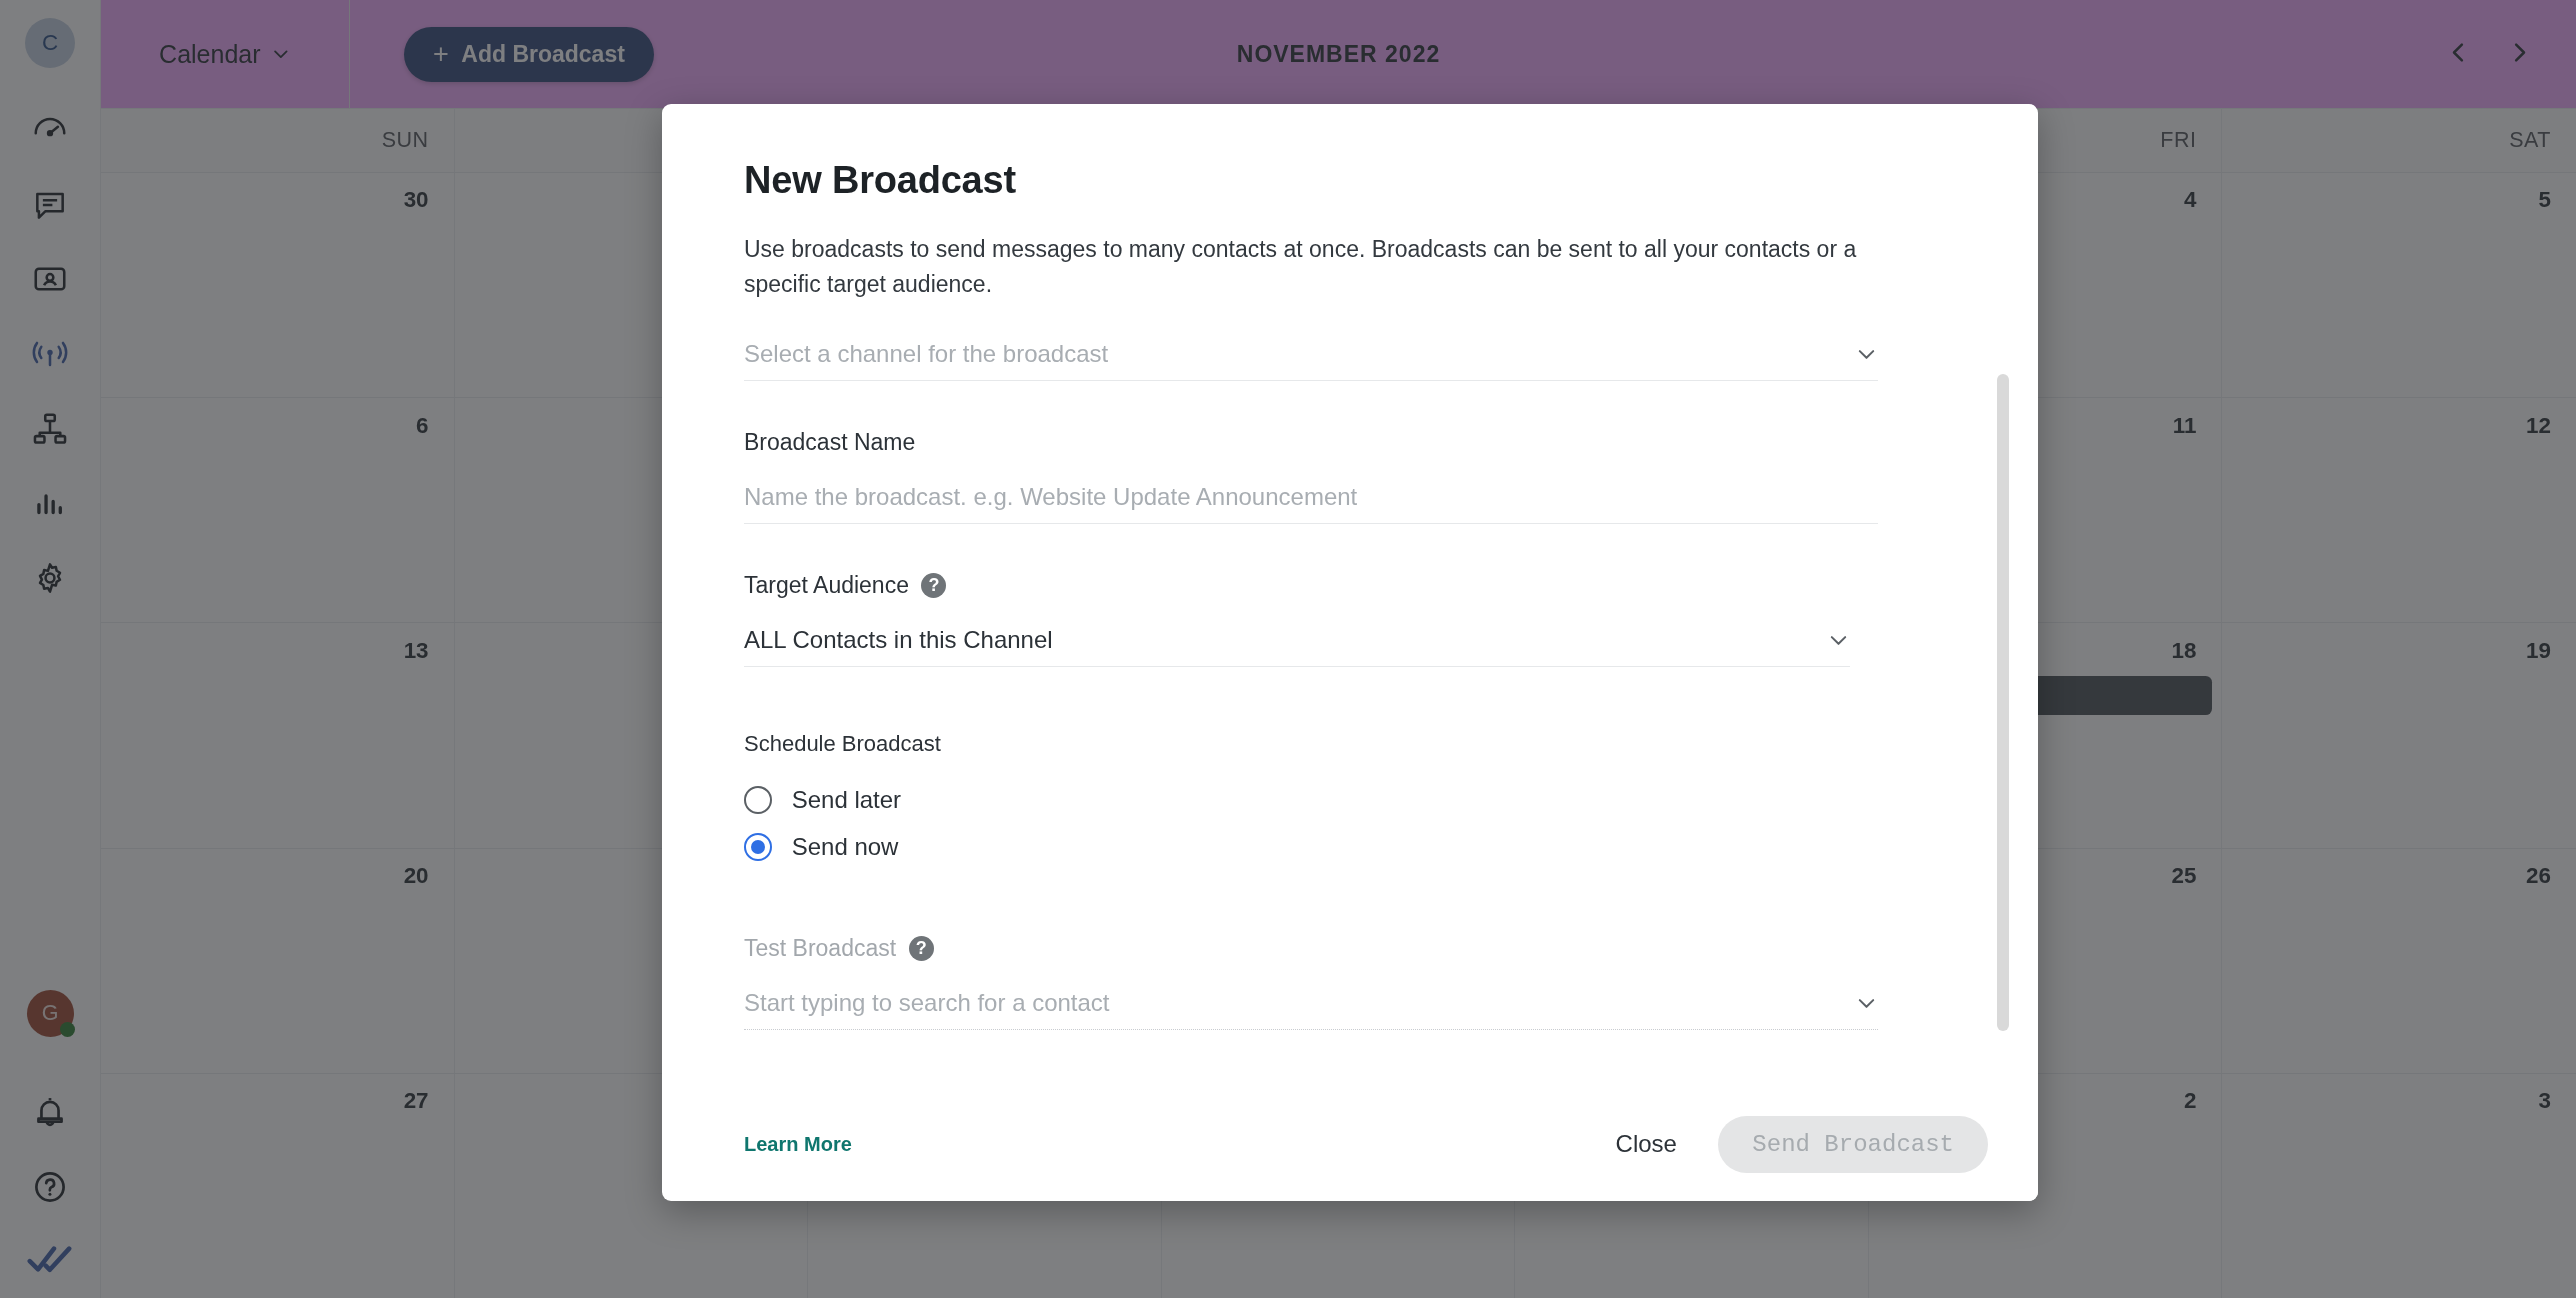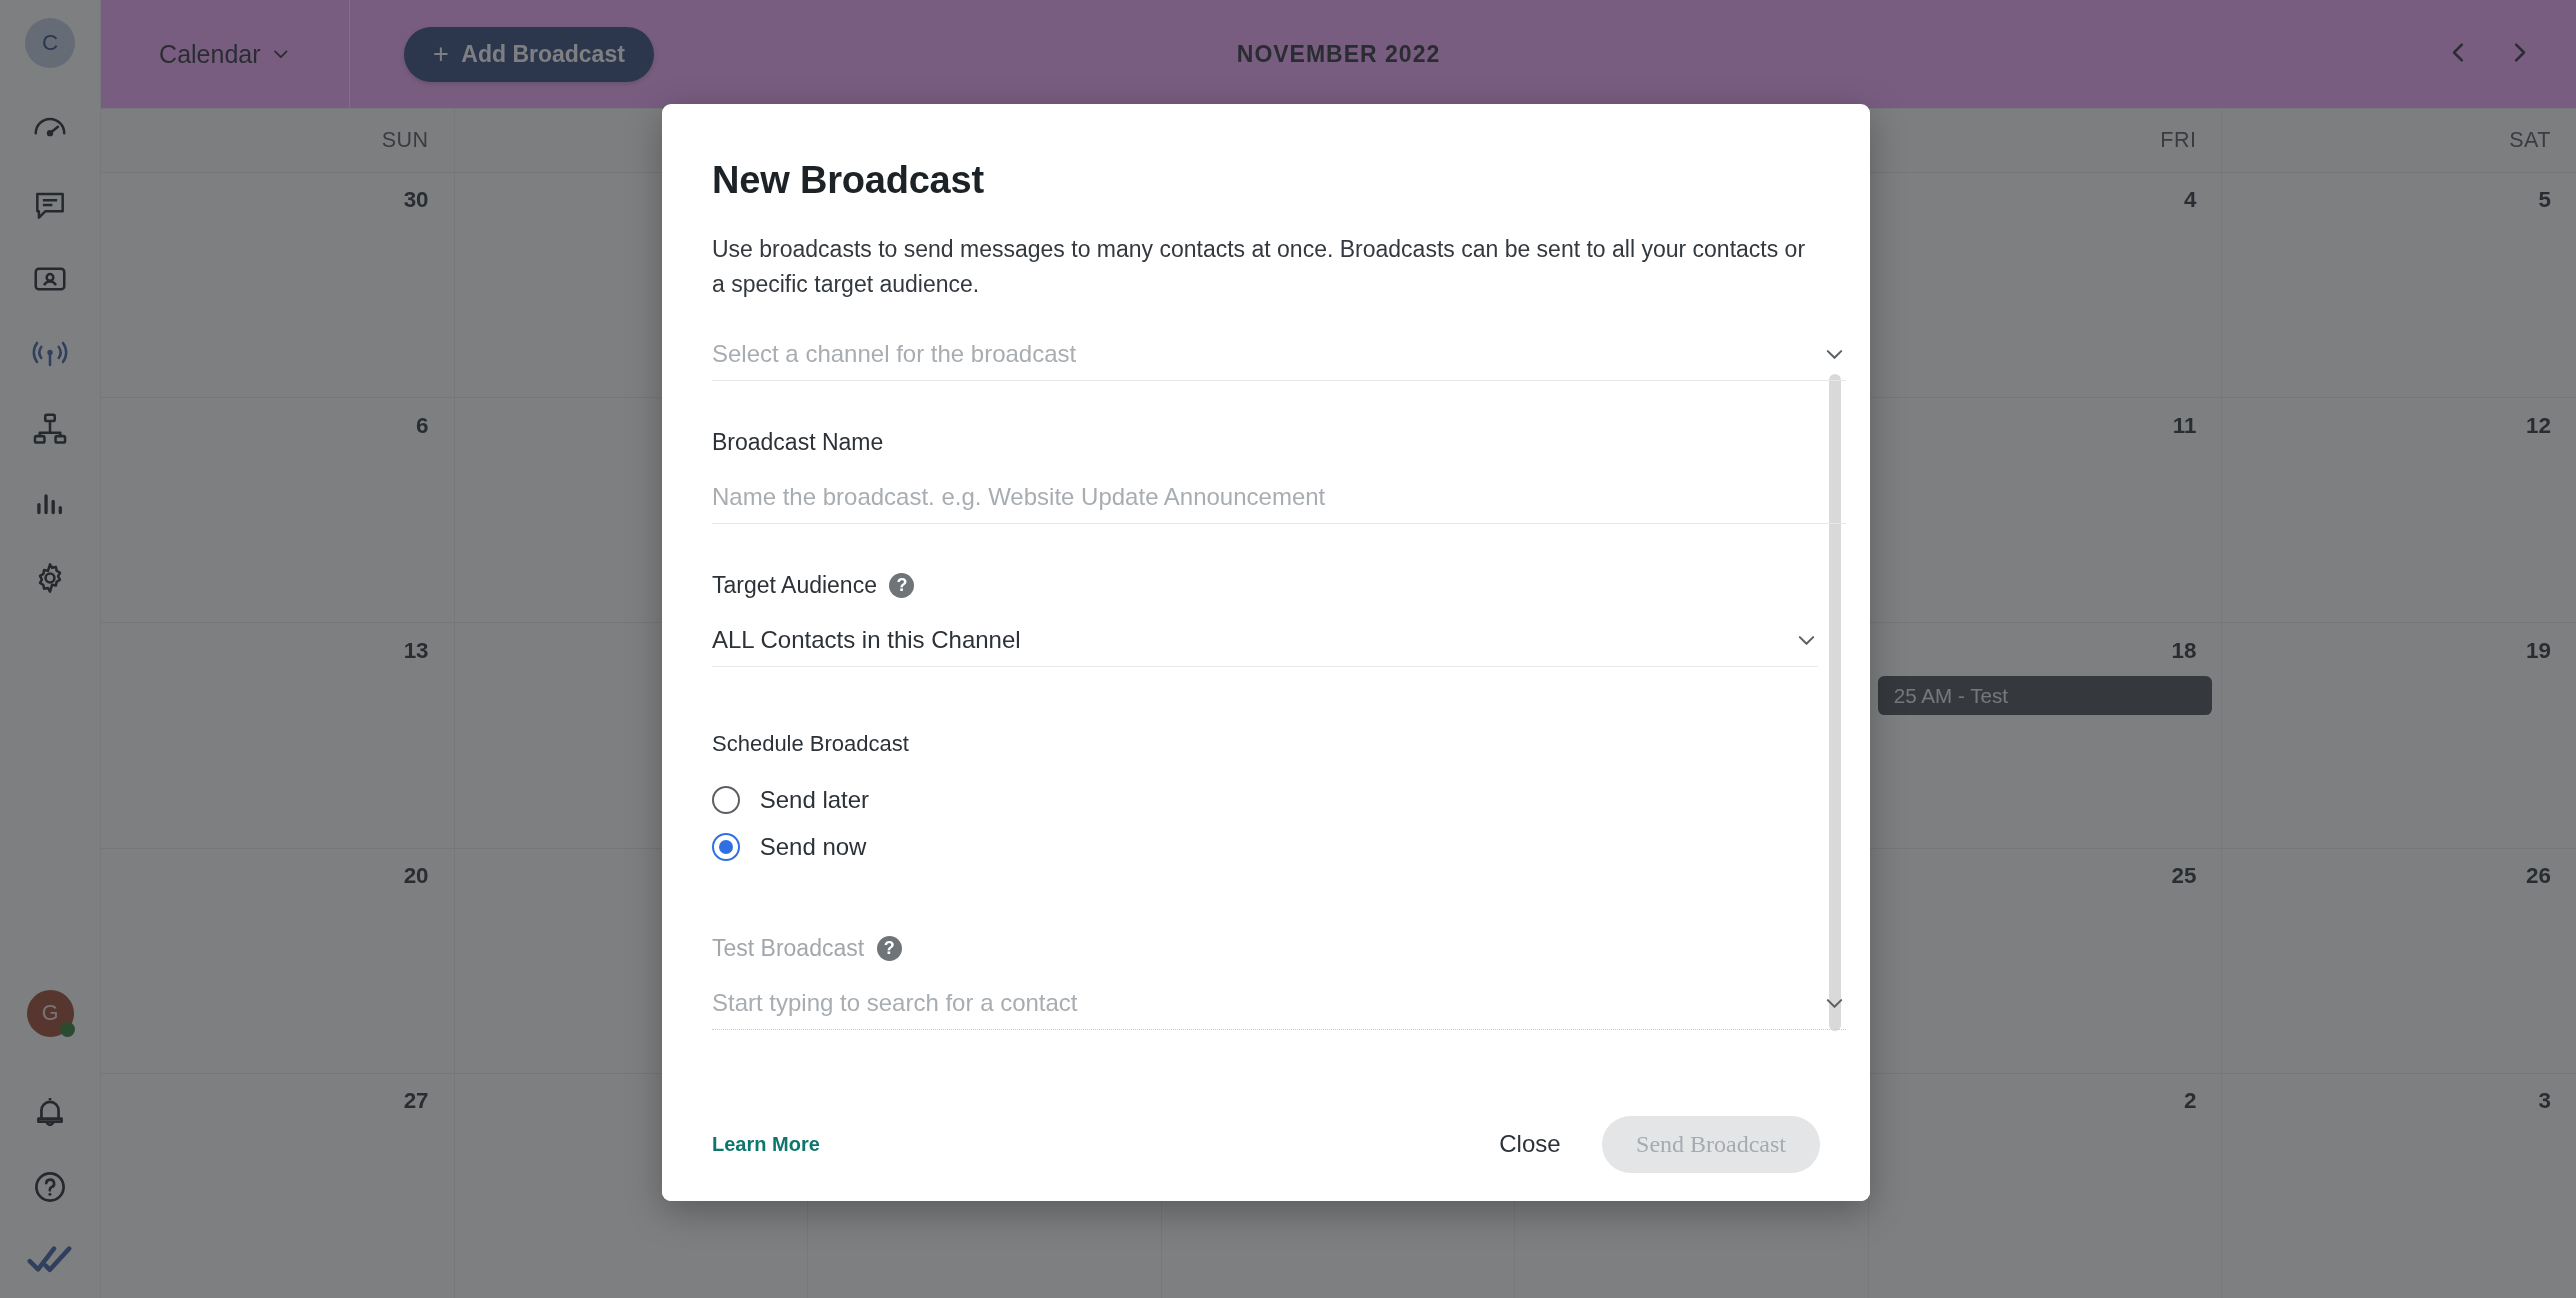--- a/index.html
+++ b/index.html
@@ -164,27 +164,28 @@
   #scrim {
     position: absolute; inset: 0;
     background: rgba(40,42,45,.60);
     z-index: 50;
   }
 
   
   #modal {
     position: absolute;
     left: 662px; top: 104px;
-    width: 1208px; height: 1097px;
+    width: 1376px; height: 1097px;
     background: #ffffff;
     border-radius: 9px;
     z-index: 60;
     display: flex; flex-direction: column;
     box-shadow: 0 10.7px 36px rgba(0,0,0,.28);
     overflow: hidden;
+    padding-left: 32px;
   }
   #modal-head { padding: 55px 50px 0 50px; flex: 0 0 auto; }
   #modal-title { font-size: 38px; font-weight: 700; color: #1d2226; letter-spacing: -0.2px; }
   #modal-desc {
     margin-top: 30px;
     font-size: 23px; line-height: 1.52; color: #33393f;
     max-width: 1136px;
   }
 
   #modal-body {
@@ -268,21 +269,21 @@
     cursor: pointer; text-decoration: none;
   }
   #footer-actions { margin-left: auto; display: flex; align-items: center; gap: 36px; }
   #close-btn {
     background: none; border: none; font-family: inherit;
     font-size: 24px; color: #2c3238; cursor: pointer; padding: 9px 5.4px;
   }
   #send-broadcast-btn {
     background: #e4e5e6; color: #a6abaf;
     border: none; border-radius: 29px;
-    font-family: Liberation Serif, serif; font-size: 24px;
+    font-family: Liberation Mono, monospace; font-size: 24px;
     height: 57px; padding: 0 34px;
     cursor: default;
   }
 </style>
 </head>
 <body>
 
 <div id="app-root">
 
   <nav id="sidebar">

